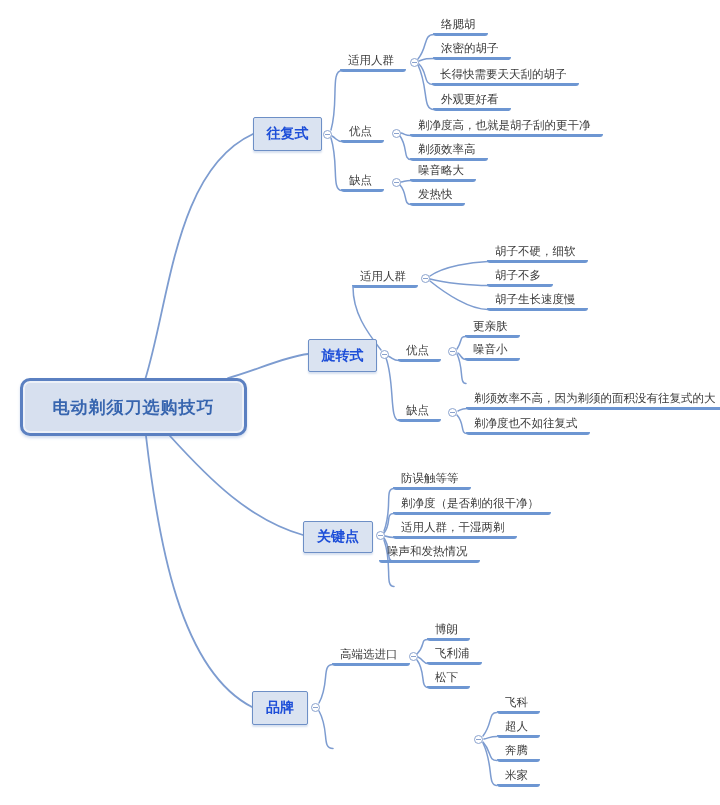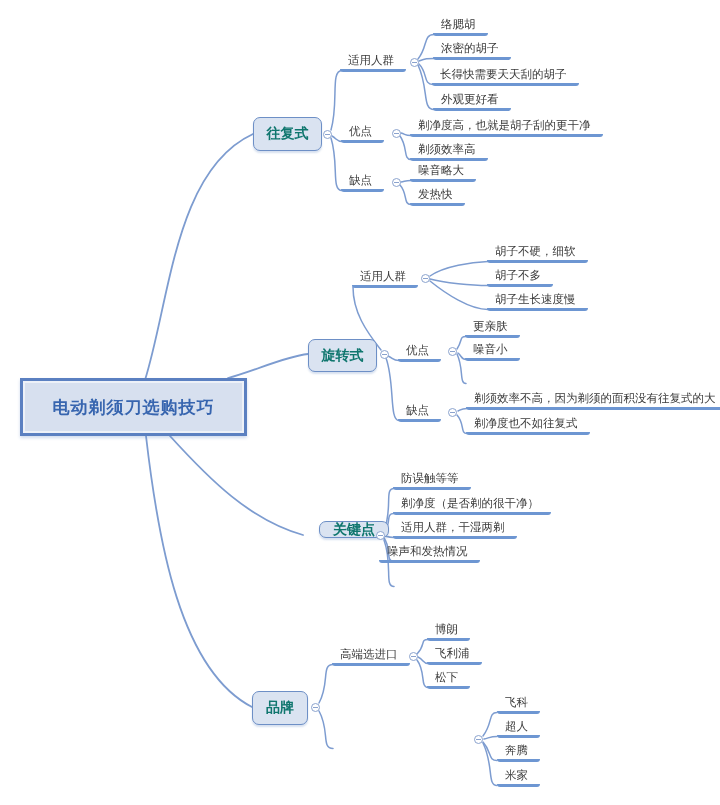--- a/index.html
+++ b/index.html
@@ -2,24 +2,24 @@
 <html><head>
 <meta charset="utf-8">
 <style>
   html,body{margin:0;padding:0;background:#fff;}
   body{font-family:"Liberation Sans","DejaVu Sans",sans-serif;}
   .canvas{position:relative;width:720px;height:805px;background:#fff;overflow:hidden;}
   svg.wires{position:absolute;left:0;top:0;width:720px;height:805px;}
   svg.wires path{fill:none;stroke:#7D9CD0;stroke-width:1.5;stroke-linecap:round;}
   svg.wires path.r{stroke-width:1.8;}
   .topic{position:absolute;box-sizing:border-box;display:flex;align-items:center;justify-content:center;white-space:nowrap;z-index:2;}
-  .root{background:#D7E0EF;border:3.5px solid #5B80C1;border-radius:0;color:#3765AF;
+  .root{background:#D7E0EF;border:3.5px solid #5B80C1;border-radius:10px;color:#3765AF;
         font-size:17px;font-weight:bold;letter-spacing:1px;
         box-shadow:0 2px 3px rgba(91,128,193,.28), inset 0 0 0 2px rgba(255,255,255,.55);}
-  .branch{background:#DAE3F1;border:1.5px solid #6D8FC6;border-radius:7px;color:#0f766e;
+  .branch{background:#DAE3F1;border:1.5px solid #6D8FC6;border-radius:2px;color:#1d4ed8;
           font-size:14px;font-weight:bold;box-shadow:0 2px 2px rgba(109,143,198,.28);}
   .leaf{position:absolute;font-size:11.5px;line-height:13px;color:#3A3A3A;
         padding:0 12px 2px 8px;border-bottom:3px solid #6D96D2;
         border-bottom-left-radius:3px;border-bottom-right-radius:3px;
         white-space:nowrap;z-index:2;}
   .collapse{position:absolute;width:9px;height:9px;box-sizing:border-box;background:#fff;
             border:1px solid #8BA3CE;border-radius:50%;z-index:3;}
   .collapse::after{content:"";position:absolute;left:1.2px;right:1.2px;top:50%;margin-top:-.5px;height:1px;background:#8BA3CE;}
 </style>
 </head>
@@ -72,21 +72,21 @@
     <path d="M483,736 C493,723 488,712.5 497,712.5"></path>
     <path d="M484,739 C490,737.5 491,736.5 497,736.5"></path>
     <path d="M483,742 C492,752 488,760.5 497,760.5"></path>
     <path d="M483,743 C494,766 487,785.5 497,785.5"></path>
   </svg>
 
   <div class="topic root" style="left:20px;top:378px;width:227px;height:58px">电动剃须刀选购技巧</div>
 
   <div class="topic branch" style="left:253px;top:117px;width:69px;height:34px">往复式</div>
   <div class="topic branch" style="left:308px;top:339px;width:69px;height:33px">旋转式</div>
-  <div class="topic branch" style="left:319px;top:521px;width:70px;height:17px">关键点</div>
+  <div class="topic branch" style="left:303px;top:521px;width:70px;height:32px">关键点</div>
   <div class="topic branch" style="left:252px;top:691px;width:56px;height:34px">品牌</div>
 
   <div class="collapse" style="left:323px;top:130px"></div>
   <div class="collapse" style="left:410px;top:58px"></div>
   <div class="collapse" style="left:392px;top:129px"></div>
   <div class="collapse" style="left:392px;top:178px"></div>
   <div class="collapse" style="left:380px;top:350px"></div>
   <div class="collapse" style="left:421px;top:274px"></div>
   <div class="collapse" style="left:448px;top:347px"></div>
   <div class="collapse" style="left:448px;top:408px"></div>

